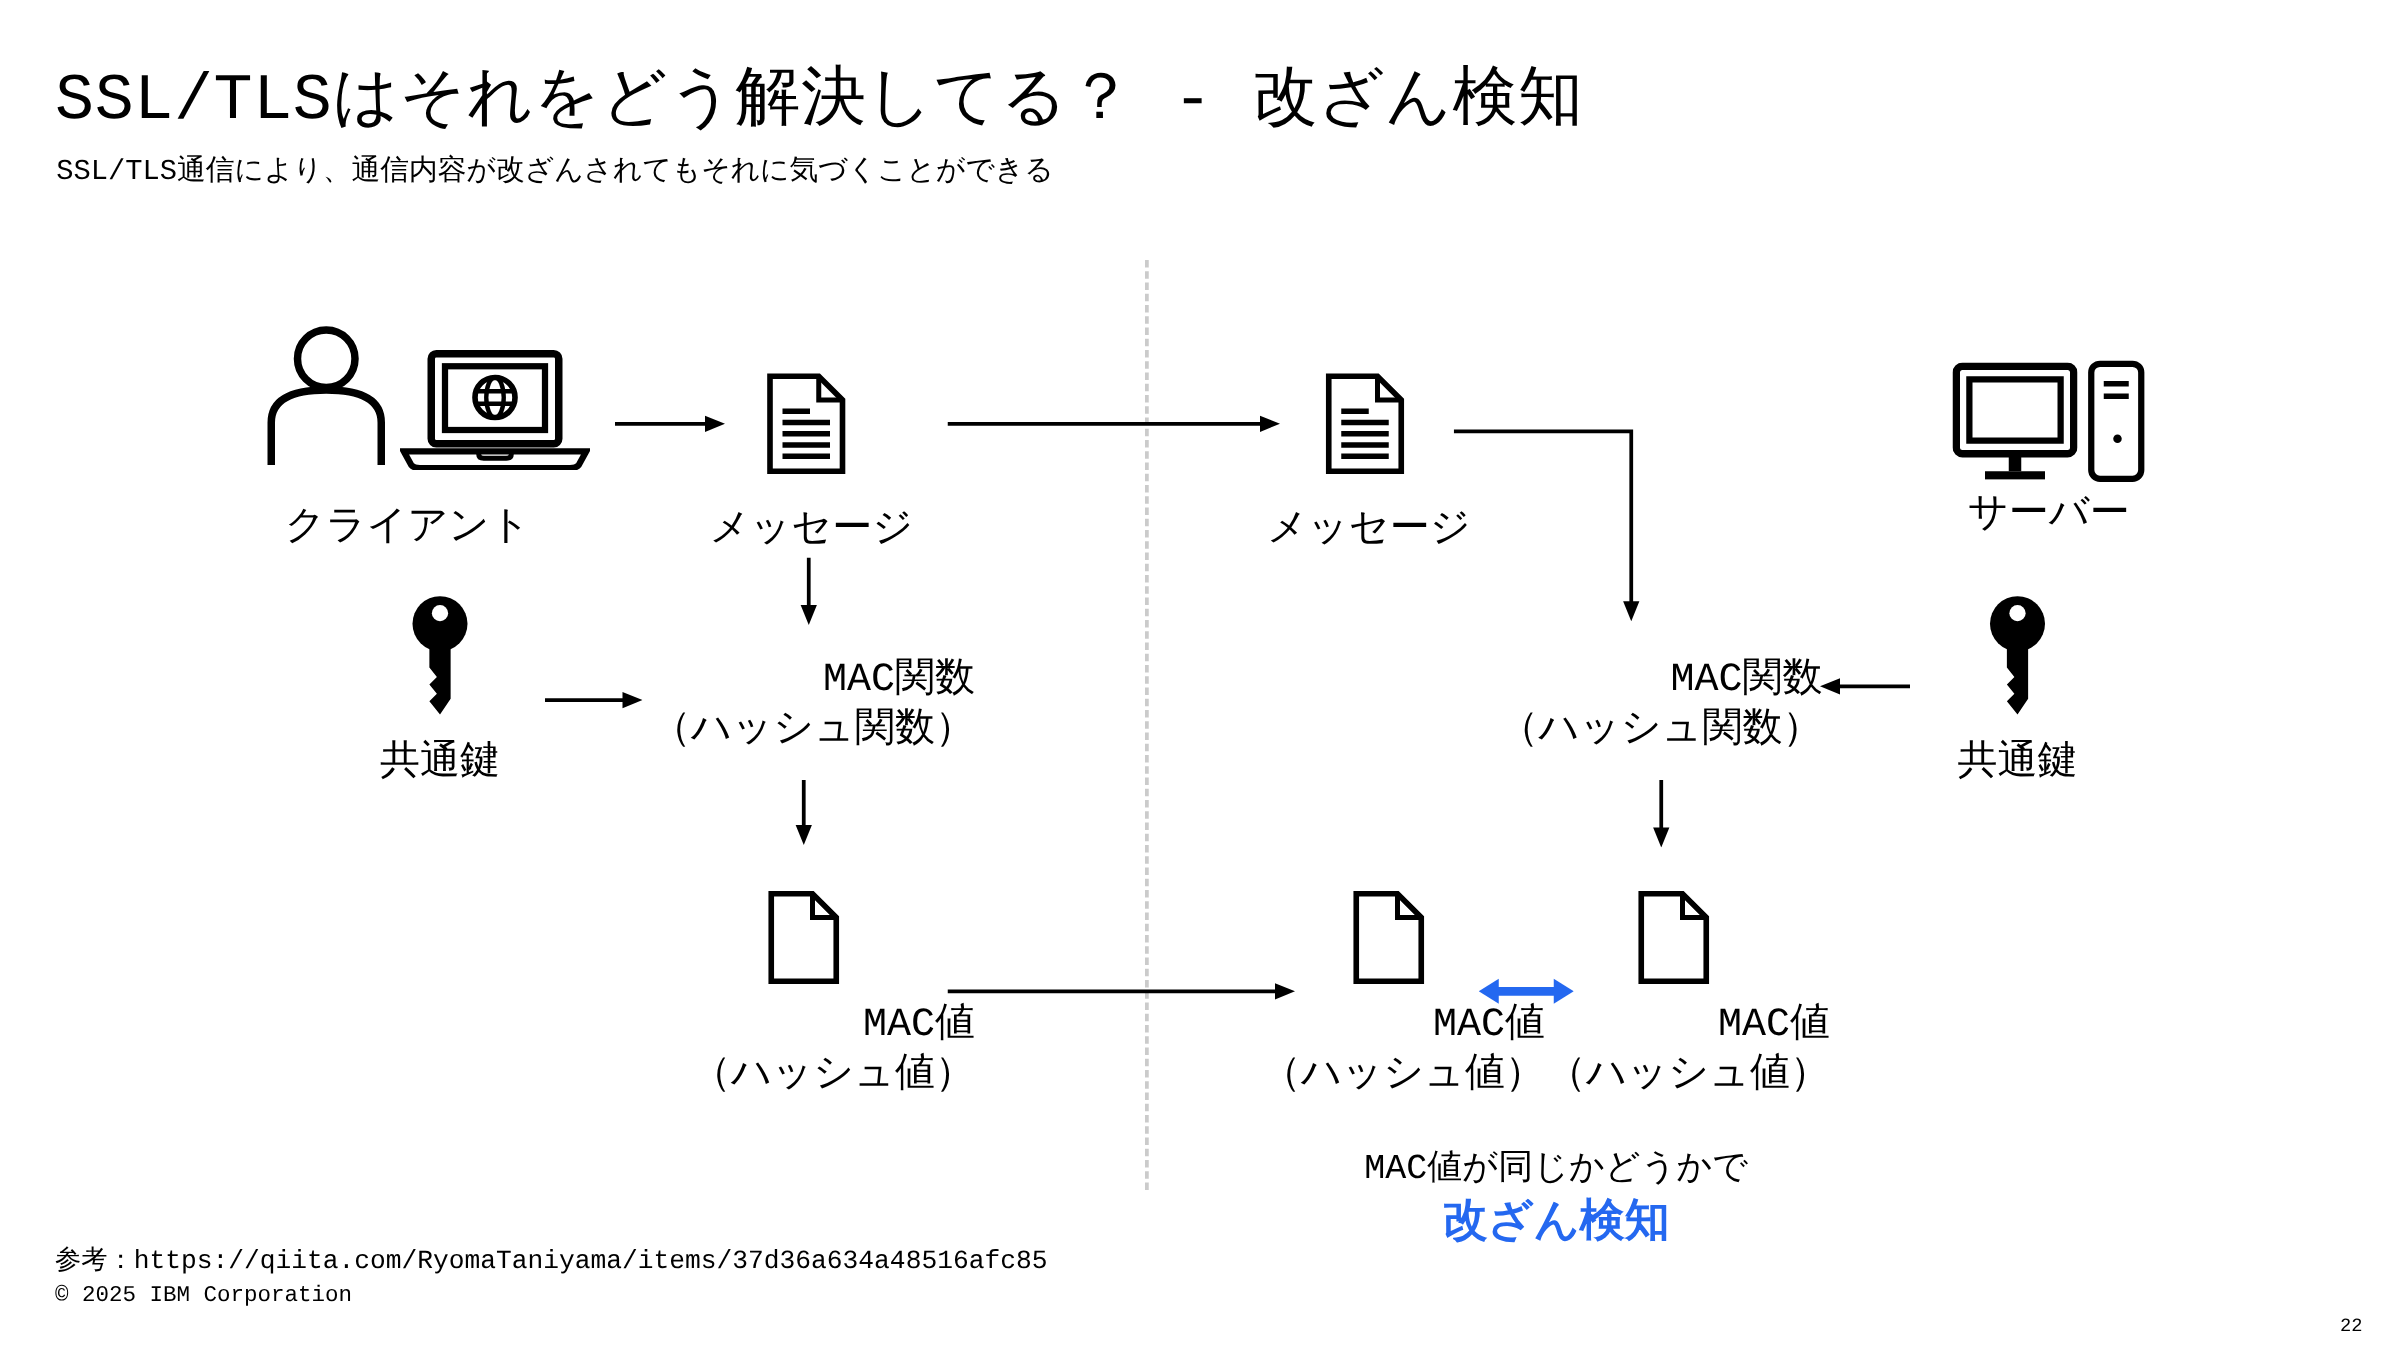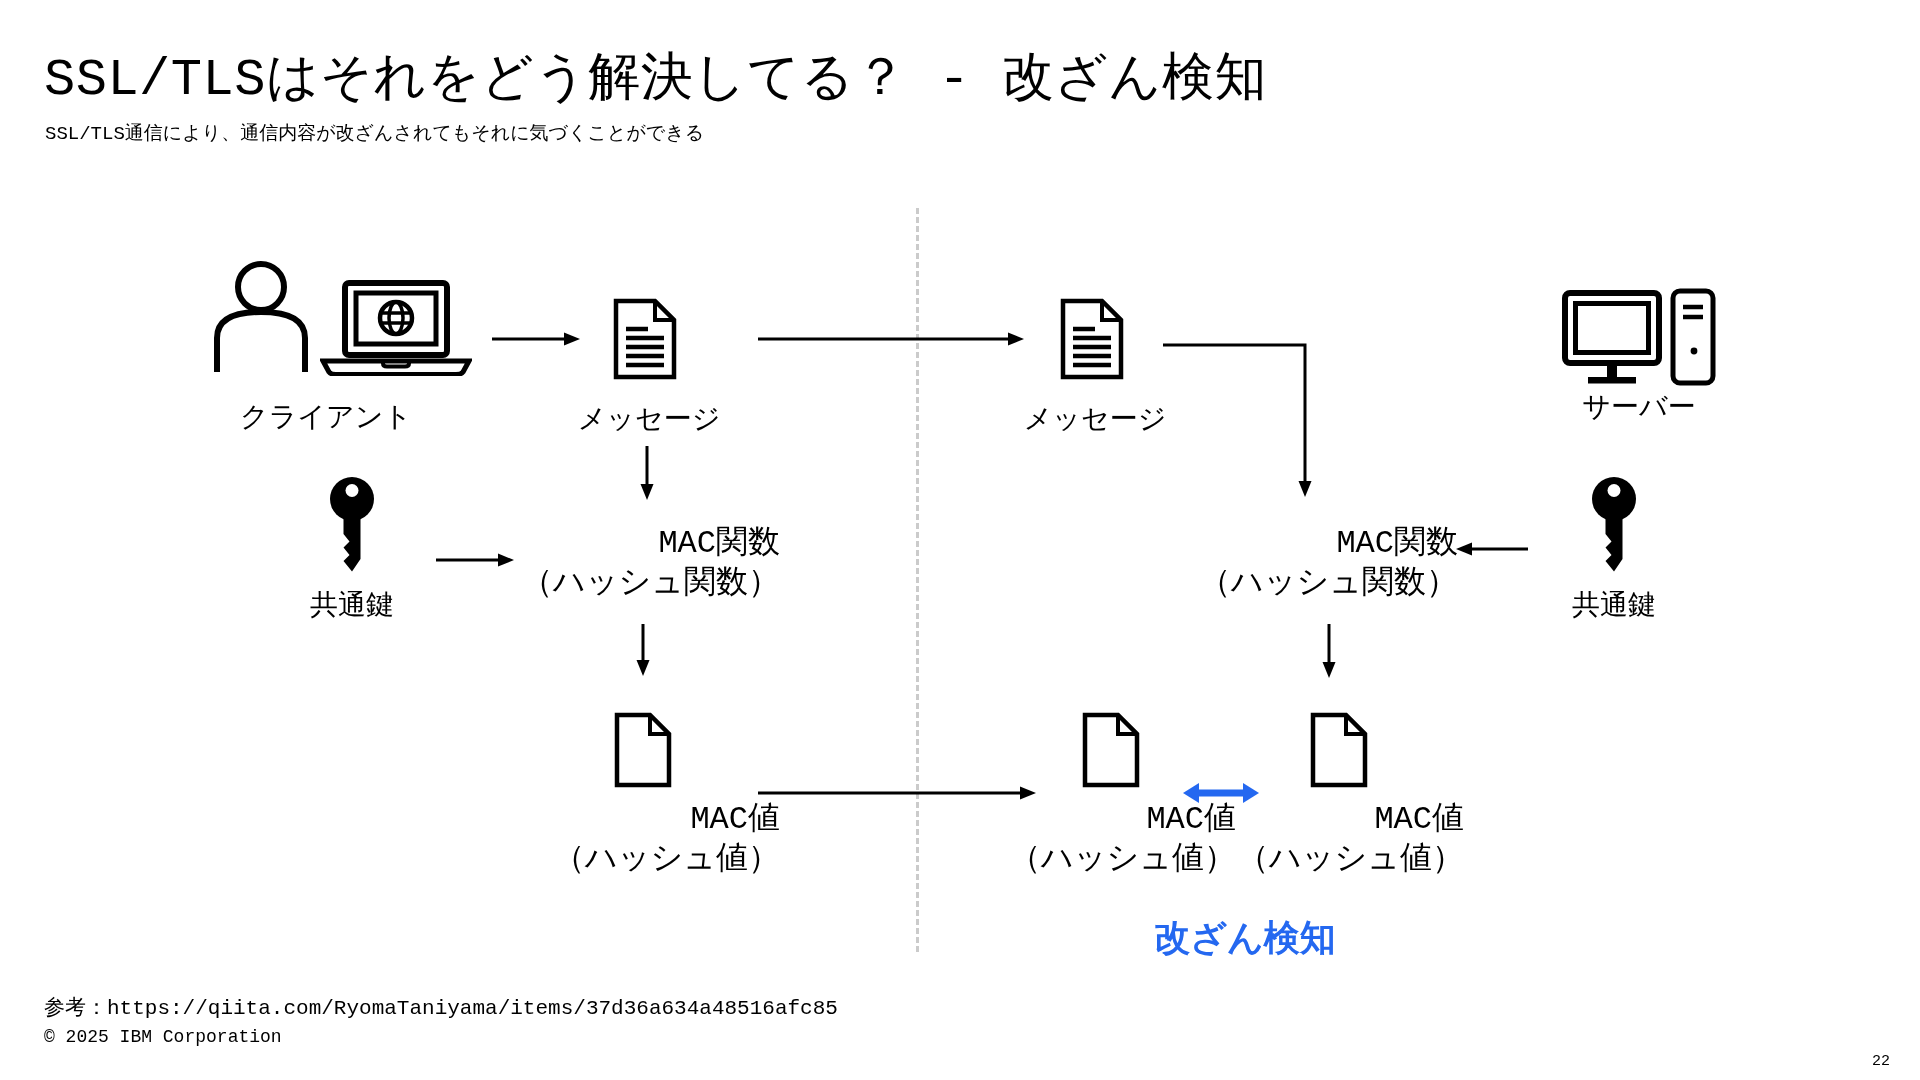--- a/index.html
+++ b/index.html
@@ -2,23 +2,23 @@
 <html><head>
 <meta charset="utf-8">
 <style>
   html,body{margin:0;padding:0;background:#e9e9e9;}
   .slide{
     position:relative;width:1920px;height:1080px;background:#ffffff;overflow:hidden;
     font-family:Liberation Mono, monospace;color:#000;
   }
   .abs{position:absolute;}
   .title{left:44px;top:42px;font-size:52px;font-weight:400;letter-spacing:.5px;white-space:nowrap;}
-  .subtitle{left:45px;top:120px;font-size:19px;font-weight:400;white-space:nowrap;text-align:center;}
+  .subtitle{left:45px;top:120px;font-size:23px;font-weight:400;white-space:nowrap;text-align:center;}
   .divider{left:916px;top:208px;height:744px;width:0;border-left:3px dashed #cbcbcb;}
-  .lbl{font-size:28px;text-align:center;white-space:nowrap;}
+  .lbl{font-size:32px;text-align:center;white-space:nowrap;}
   .txt2{font-size:32px;line-height:40px;text-align:right;white-space:nowrap;}
   .caption{left:1040px;top:914px;width:410px;text-align:center;}
   .caption .c1{font-size:28px;}
   .caption .c2{font-size:36px;font-weight:700;color:#2468f0;}
   .ref{left:44px;top:993px;font-size:21px;}
   .copy{left:44px;top:1027px;font-size:18px;}
   .pagenum{left:1830px;top:1021px;width:60px;font-size:15px;text-align:right;margin-top:32px;}
   svg{display:block;}
   .stroke{stroke:#000;fill:none;}
 </style>
@@ -180,20 +180,21 @@
   <svg class="abs" style="left:1310px;top:712px;" width="58" height="76" viewBox="0 0 58 76">
     <path d="M3 3 H36 L55 22 V73 H3 Z" fill="#fff" stroke="#000" stroke-width="4.5"></path>
     <path class="stroke" d="M36 3 V22 H55" stroke-width="4"></path>
   </svg>
   <div class="abs txt2" style="left:1214px;top:800px;width:250px;">
     <div>MAC値</div>
     <div>（ハッシュ値）</div>
   </div>
 
   <div class="abs caption">
+    <div class="c1">MAC値が同じかどうかで</div>
     <div class="c2">改ざん検知</div>
   </div>
 
   <div class="abs ref">参考：https://qiita.com/RyomaTaniyama/items/37d36a634a48516afc85</div>
   <div class="abs copy">© 2025 IBM Corporation</div>
   <div class="abs pagenum">22</div>
 
 </div>
 
 </body></html>

